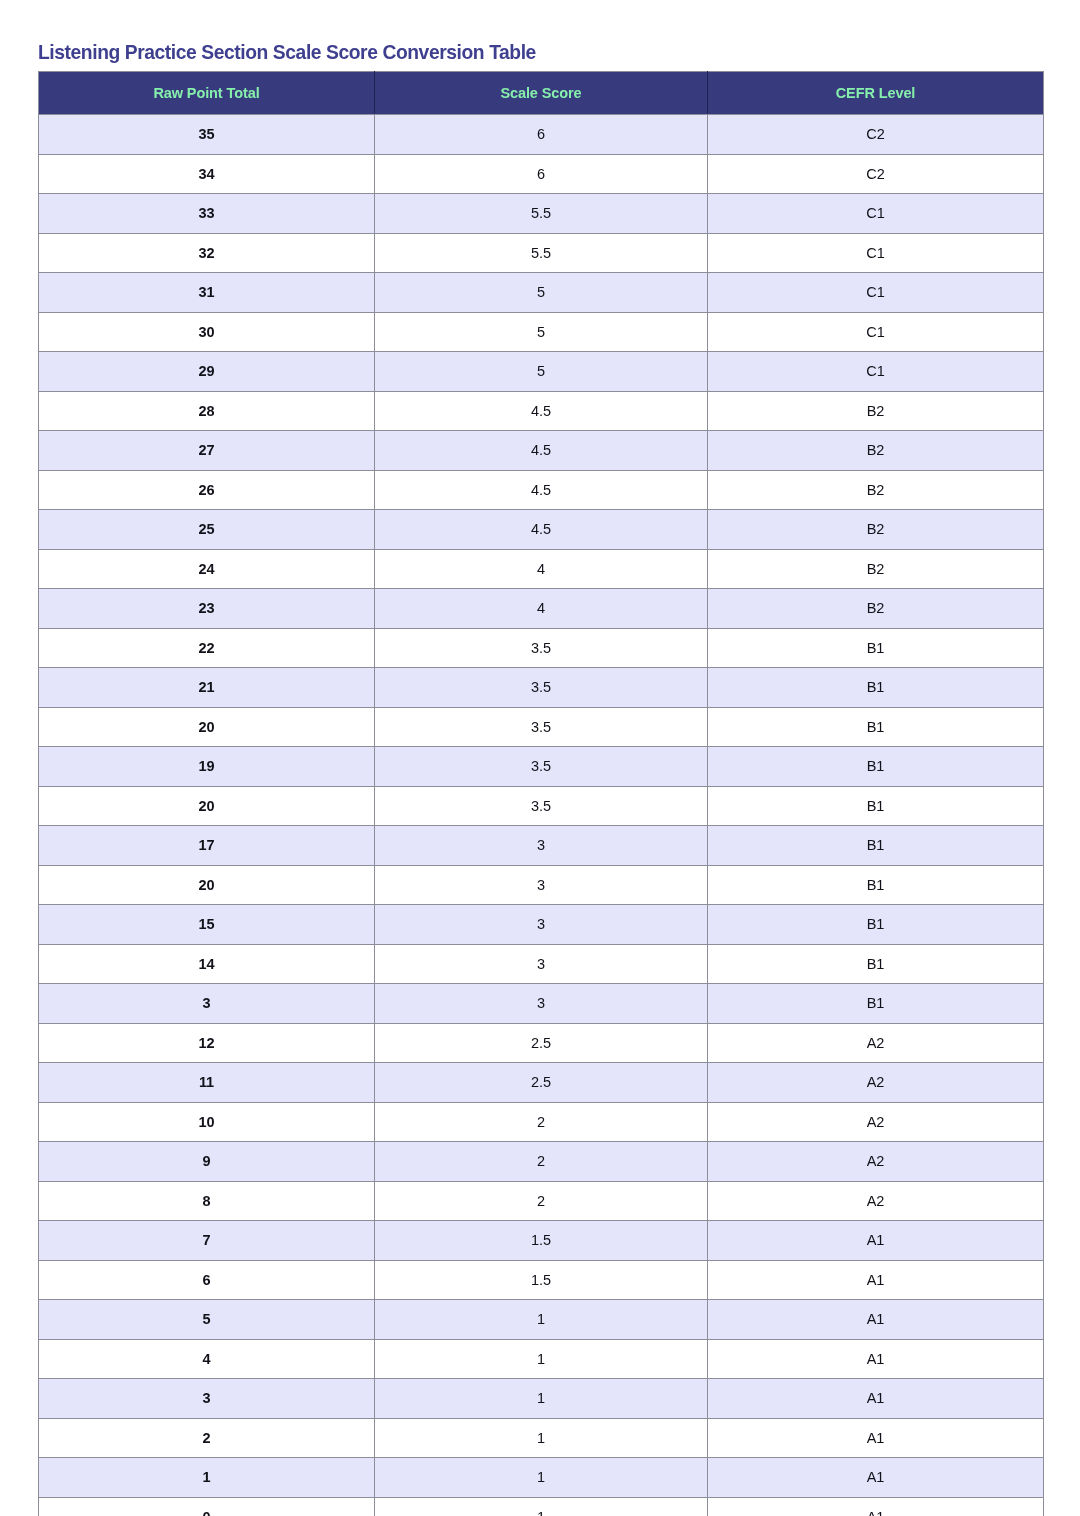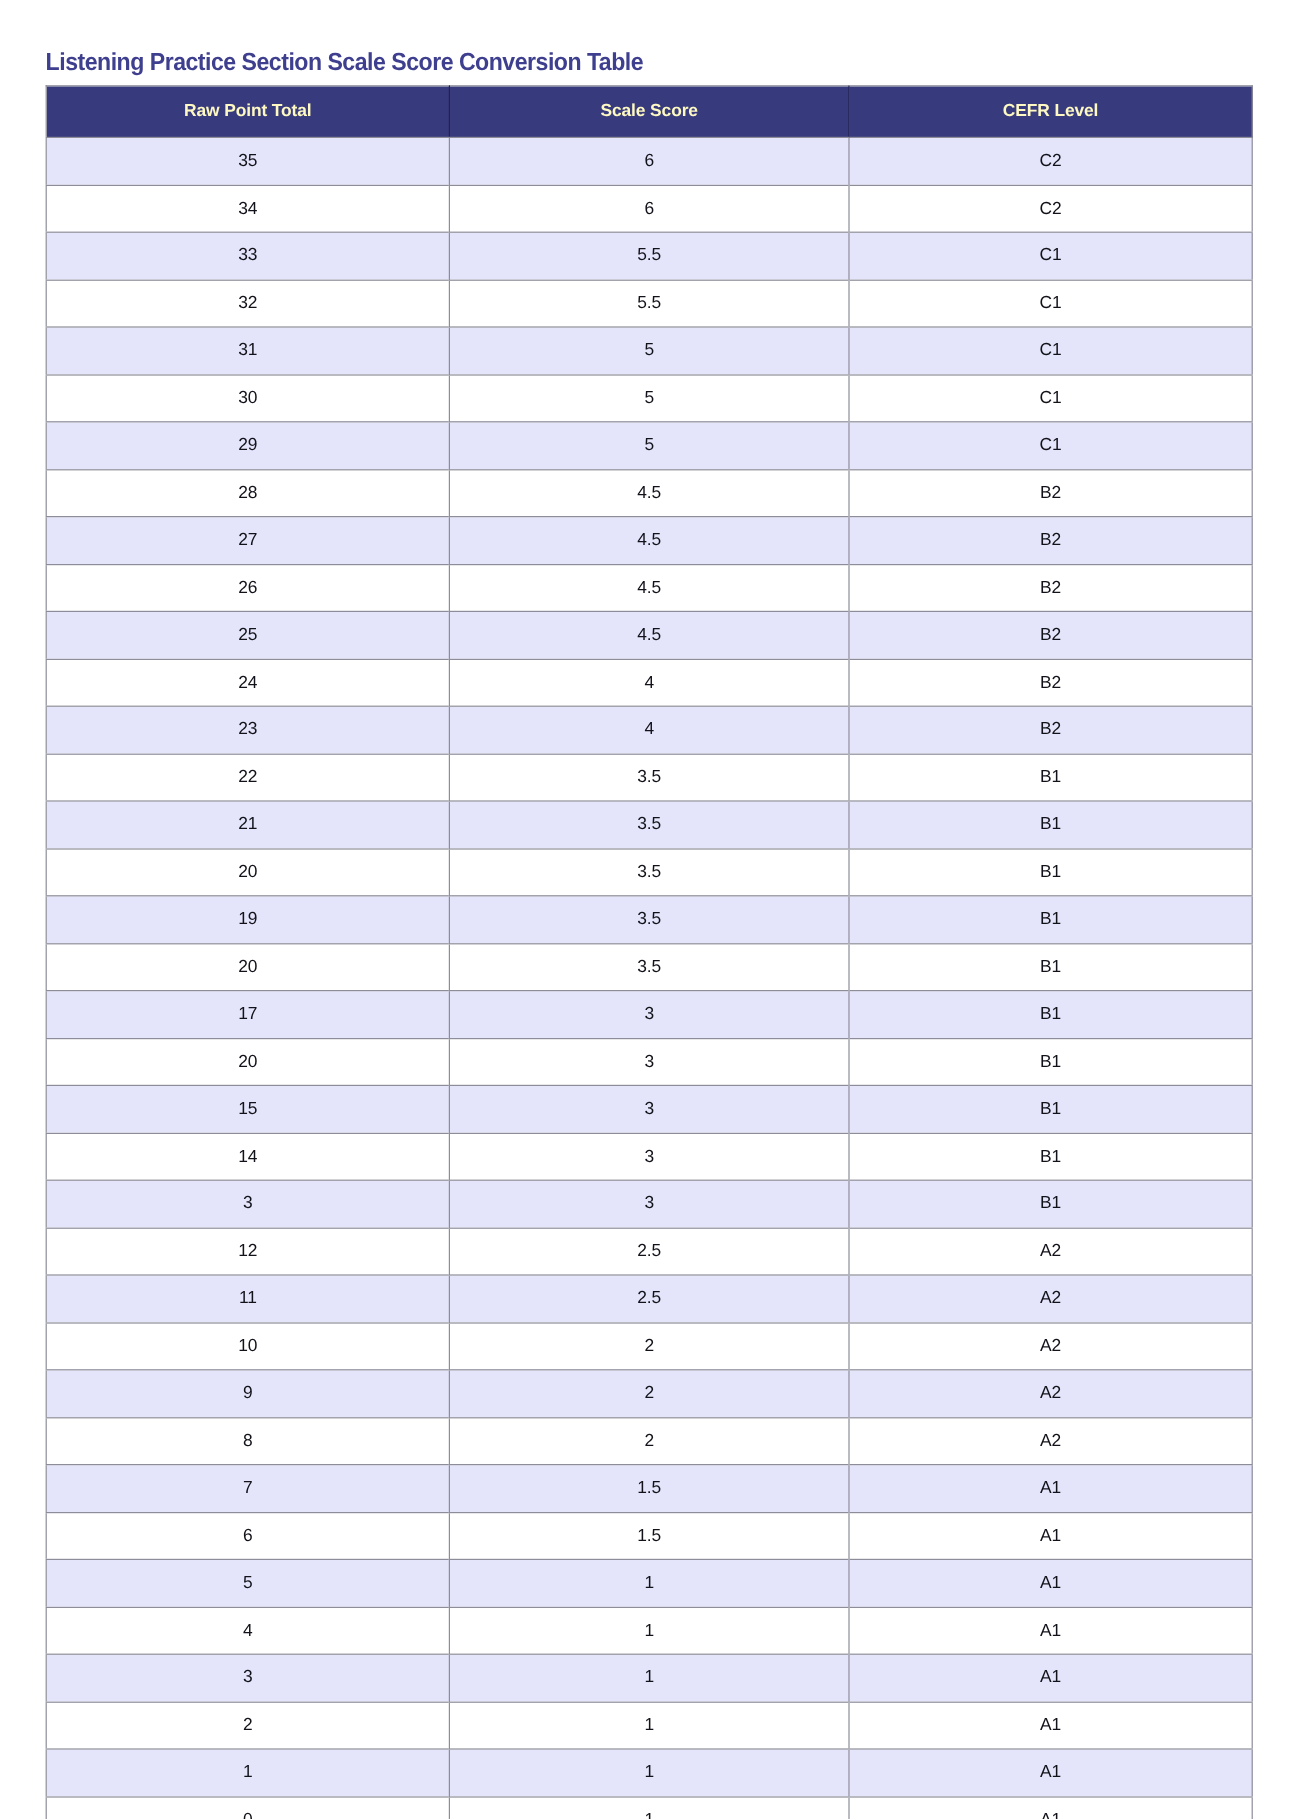--- a/index.html
+++ b/index.html
@@ -50,21 +50,21 @@
     width: 1005px;
     border: 1px solid #8d8d99;
   }
 
   table.conv-table col.c-raw   { width: 336px; }
   table.conv-table col.c-scale { width: 333px; }
   table.conv-table col.c-cefr  { width: 336px; }
 
   thead th {
     background: #373A7C;
-    color: #fef9c3;
+    color: #86efac;
     height: 42px;
     font-size: 14.5px;
     font-weight: bold;
     letter-spacing: -0.1px;
     text-align: center;
     vertical-align: middle;
     border-right: 1px solid #20224f;
     border-bottom: 1px solid #8d8d99;
     padding: 0;
   }
@@ -81,21 +81,21 @@
     font-size: 14.5px;
     letter-spacing: -0.1px;
   }
   tbody td:last-child { border-right: none; }
   tbody tr:first-child td { border-top: none; }
 
   tbody tr.alt td { background: #e4e4fa; }
   tbody tr.plain td { background: #ffffff; }
 
   td.cell-raw {
-    font-weight: normal;
+    font-weight: bold;
     margin-left: 32px;
   }
   td.cell-scale,
   td.cell-cefr {
     font-weight: normal;
   }
 </style>
 </head>
 <body>
 

